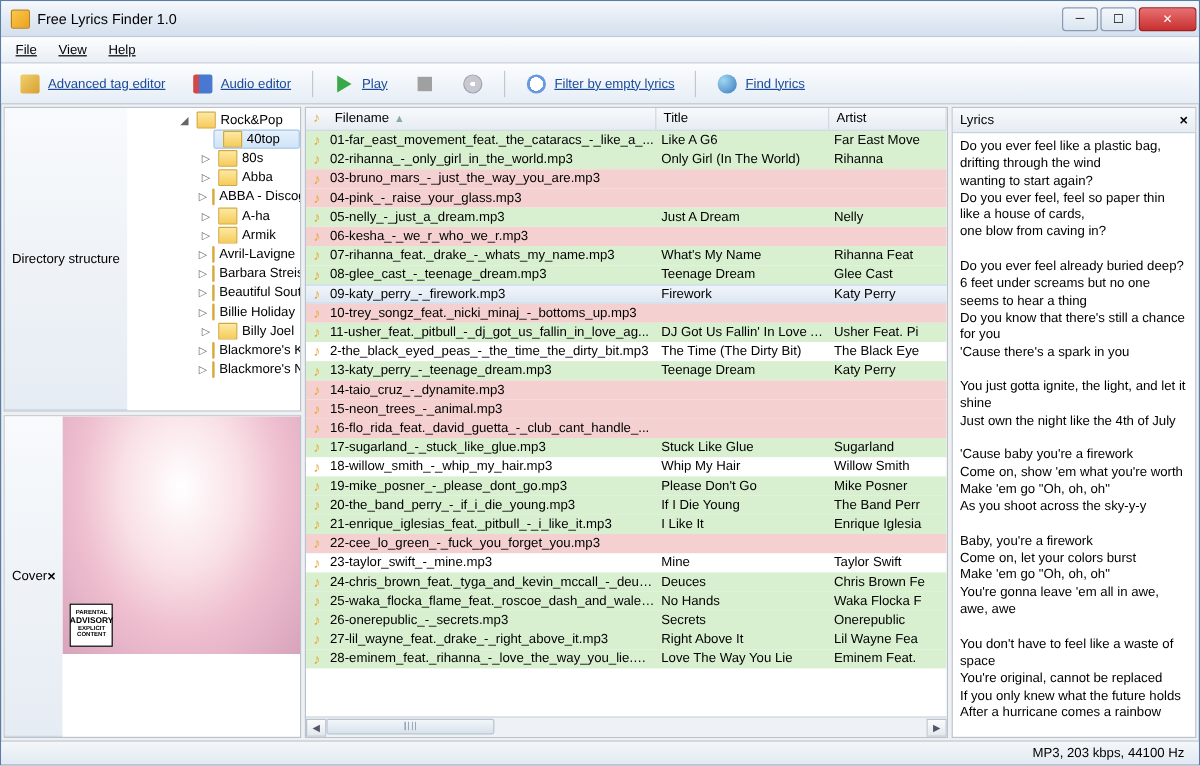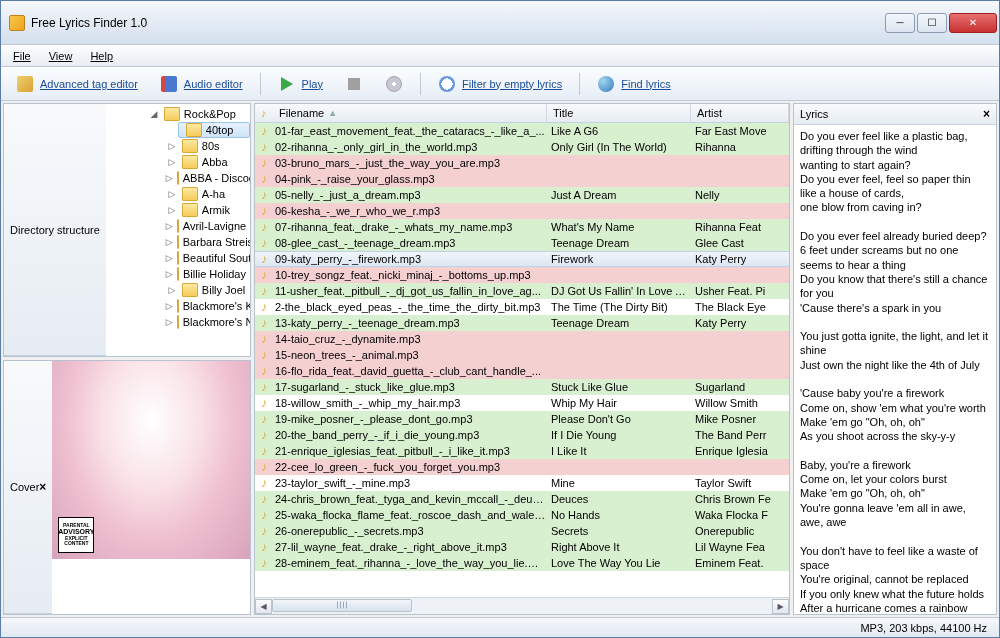--- a/index.html
+++ b/index.html
@@ -1,20 +1,20 @@
 <!DOCTYPE html>
 <html><head>
 <meta charset="utf-8">
 <style>
 * { box-sizing: border-box; margin: 0; padding: 0; }
 body { font-family: Tahoma, "Segoe UI", sans-serif; font-size: 11px; background: #f0f0f0; overflow: hidden; }
 
 .window { width: 1000px; height: 638px; background: #f0f0f0; border: 1px solid #5a7da8; display: flex; flex-direction: column; }
 
-.titlebar { height: 44px; background: linear-gradient(180deg, #f6f8fb 0%, #e4ecf5 45%, #d4e0ee 100%); display: flex; align-items: center; padding: 0 2px 0 8px; border-bottom: 1px solid #c0c8d4; }
+.titlebar { height: 30px; background: linear-gradient(180deg, #f6f8fb 0%, #e4ecf5 45%, #d4e0ee 100%); display: flex; align-items: center; padding: 0 2px 0 8px; border-bottom: 1px solid #c0c8d4; }
 .titlebar-icon { width: 16px; height: 16px; background: linear-gradient(135deg,#f7c948,#f0a020); border: 1px solid #c08018; margin-right: 6px; border-radius: 2px; }
 .titlebar-text { flex: 1; font-size: 12px; }
 .win-controls { display: flex; gap: 0; }
 .win-btn { width: 30px; height: 20px; border: 1px solid #8a9bb2; background: linear-gradient(180deg,#f4f7fb,#dbe5f0); display: flex; align-items: center; justify-content: center; font-size: 10px; cursor: pointer; border-radius: 3px; margin-left: 2px; }
 .win-btn.close { background: linear-gradient(180deg,#e87070,#c83030); color: #fff; border-color: #a02020; width: 48px; }
 
 .menubar { height: 22px; background: linear-gradient(180deg,#fcfdfe,#e9eef5); border-bottom: 1px solid #c0c8d4; display: flex; align-items: center; padding: 0 4px; gap: 2px; }
 .menu-item { padding: 2px 8px; cursor: pointer; }
 .menu-item span.ul { text-decoration: underline; }
 

